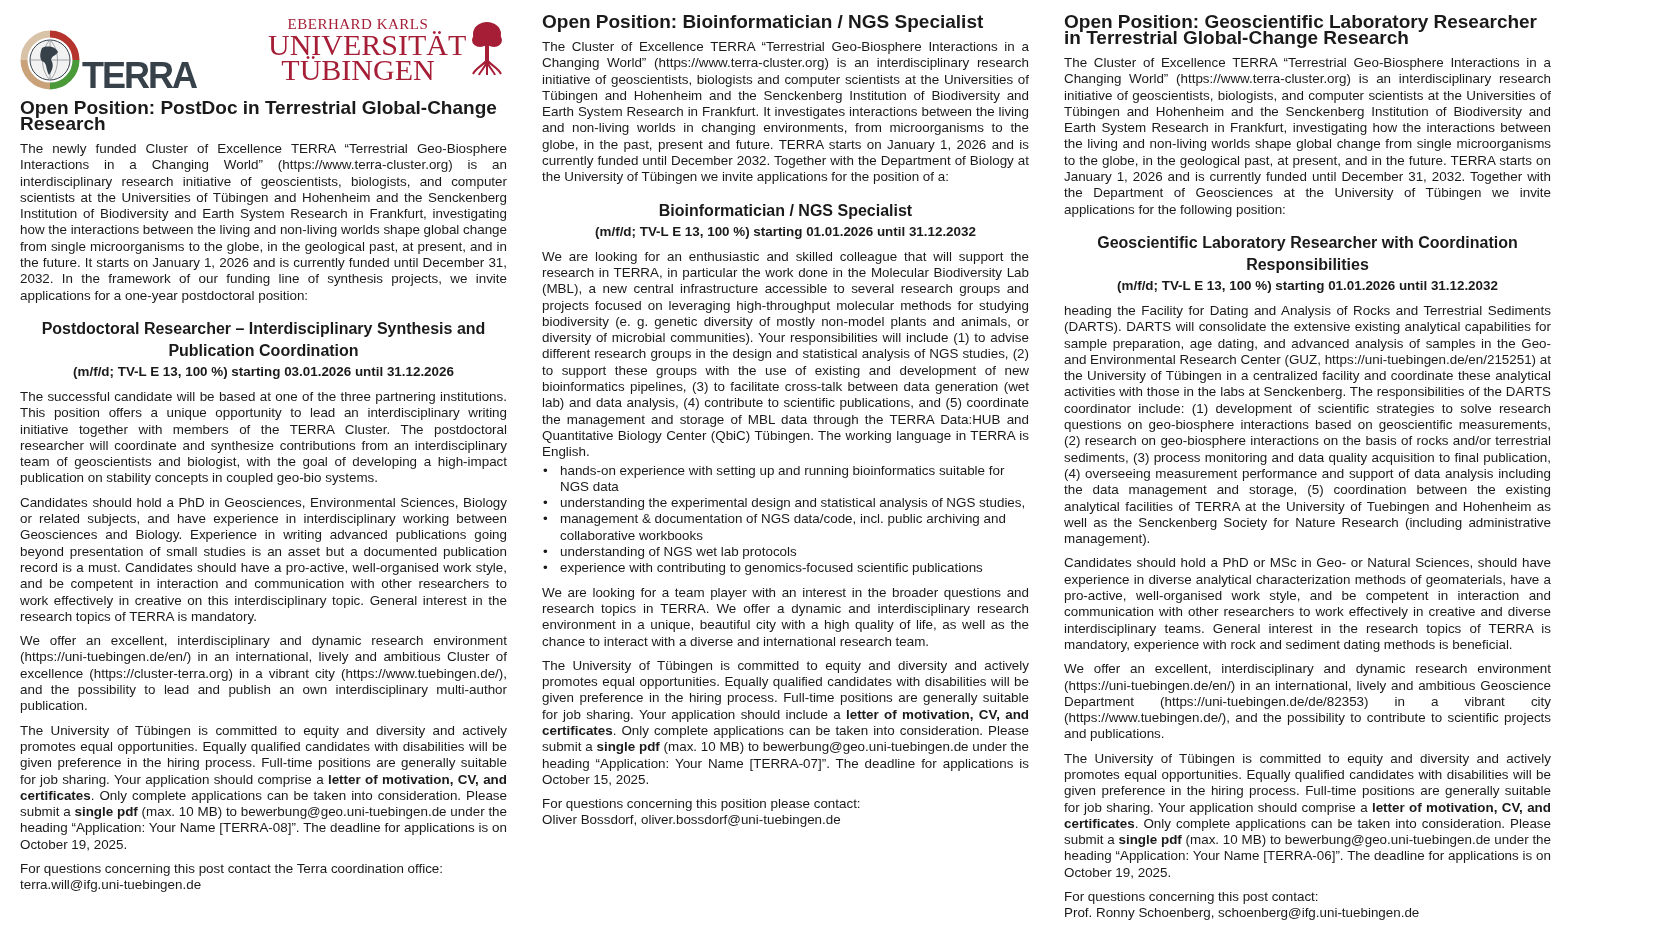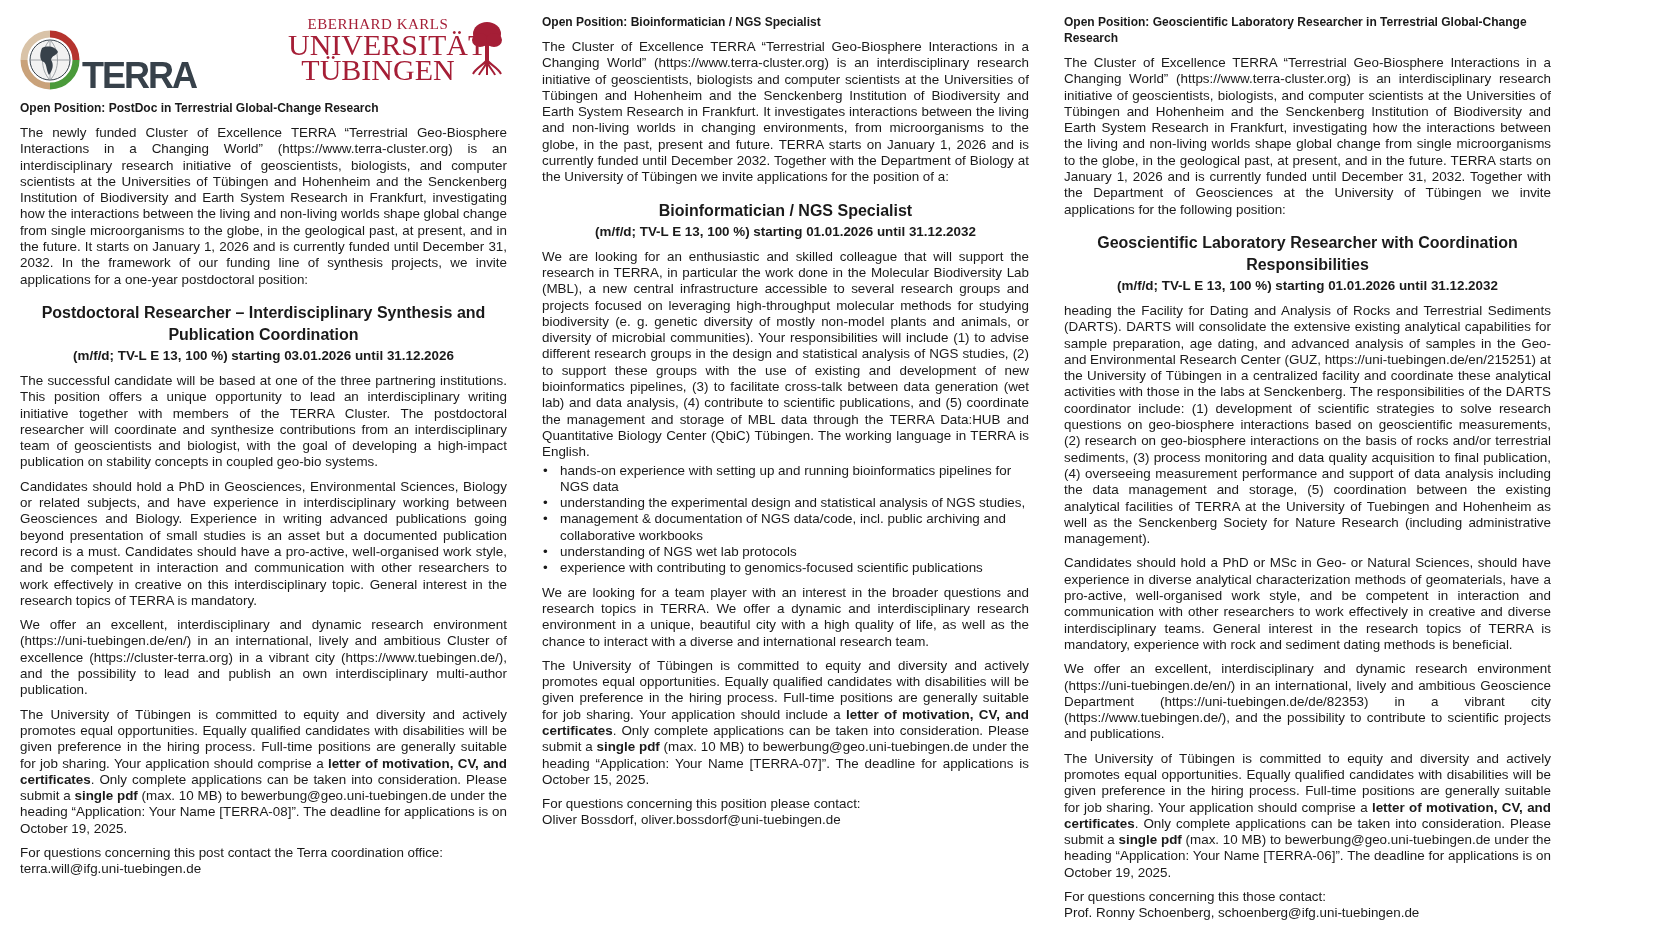--- a/index.html
+++ b/index.html
@@ -19,27 +19,27 @@
 
   .logo-row { position: relative; height: 100px; }
   .terra-logo { position: absolute; left: 0; top: 14px; display: flex; align-items: center; }
   .terra-globe { width: 60px; height: 60px; }
   .terra-word {
     font-family: "Liberation Sans", sans-serif; font-weight: bold;
     font-size: 36px; letter-spacing: -2px; color: #37414a; margin-left: 2px; line-height: 60px; margin-top: 32px;
   }
   .uni-logo {
     position: absolute; left: 248px; top: 16px; text-align: center; color: #a51e36;
-    font-family: "Liberation Serif", serif; width: 180px; margin-left: 20px;
+    font-family: "Liberation Serif", serif; width: 180px;
   }
   .uni-small { font-size: 15px; letter-spacing: 0.5px; line-height: 16px; }
   .uni-big { font-size: 30px; line-height: 25px; letter-spacing: 0px; }
   .tree-icon { position: absolute; left: 450px; top: 20px; width: 34px; height: 56px; }
 
-  .open-title { font-weight: bold; font-size: 12px; line-height: 16px; margin: 0 0 9px 0; }
+  .open-title { font-weight: bold; font-size: 19px; line-height: 16px; margin: 0 0 9px 0; }
   #col2 .open-title, #col3 .open-title { margin-top: 14px; }
   p { margin: 0 0 8px 0; text-align: justify; }
   .pos-title {
     text-align: center; font-weight: bold; font-size: 16px; line-height: 22px; margin: 14px 0 2px 0; color: #1a1a1a;
   }
   .pos-sub { text-align: center; font-weight: bold; font-size: 13.4px; line-height: 16px; margin: 0 0 9px 0; }
   ul.bullets { margin: -6px 0 8px 0; padding: 0 0 0 18px; list-style: none; }
   ul.bullets li { position: relative; margin: 0; }
   ul.bullets li::before {
     content: "\2022"; position: absolute; left: -17px; top: 0;
@@ -92,21 +92,21 @@
   </div>
 </div>
 
 <div class="col" id="col2">
   <div class="open-title">Open Position: Bioinformatician / NGS Specialist</div>
   <p>The Cluster of Excellence TERRA “Terrestrial Geo-Biosphere Interactions in a Changing World” (https://www.terra-cluster.org) is an interdisciplinary research initiative of geoscientists, biologists and computer scientists at the Universities of Tübingen and Hohenheim and the Senckenberg Institution of Biodiversity and Earth System Research in Frankfurt. It investigates interactions between the living and non-living worlds in changing environments, from microorganisms to the globe, in the past, present and future. TERRA starts on January 1, 2026 and is currently funded until December 2032. Together with the Department of Biology at the University of Tübingen we invite applications for the position of a:</p>
   <div class="pos-title">Bioinformatician / NGS Specialist</div>
   <div class="pos-sub">(m/f/d; TV-L E 13, 100 %) starting 01.01.2026 until 31.12.2032</div>
   <p>We are looking for an enthusiastic and skilled colleague that will support the research in TERRA, in particular the work done in the Molecular Biodiversity Lab (MBL), a new central infrastructure accessible to several research groups and projects focused on leveraging high-throughput molecular methods for studying biodiversity (e. g. genetic diversity of mostly non-model plants and animals, or diversity of microbial communities). Your responsibilities will include (1) to advise different research groups in the design and statistical analysis of NGS studies, (2) to support these groups with the use of existing and development of new bioinformatics pipelines, (3) to facilitate cross-talk between data generation (wet lab) and data analysis, (4) contribute to scientific publications, and (5) coordinate the management and storage of MBL data through the TERRA Data:HUB and Quantitative Biology Center (QbiC) Tübingen. The working language in TERRA is English.</p>
   <ul class="bullets">
-    <li>hands-on experience with setting up and running bioinformatics pipelines for NGS data</li>
+    <li>hands-on experience with setting up and running bioinformatics suitable for NGS data</li>
     <li>understanding the experimental design and statistical analysis of NGS studies,</li>
     <li>management &amp; documentation of NGS data/code, incl. public archiving and collaborative workbooks</li>
     <li>understanding of NGS wet lab protocols</li>
     <li>experience with contributing to genomics-focused scientific publications</li>
   </ul>
   <p>We are looking for a team player with an interest in the broader questions and research topics in TERRA. We offer a dynamic and interdisciplinary research environment in a unique, beautiful city with a high quality of life, as well as the chance to interact with a diverse and international research team.</p>
   <p><span>The University of Tübingen is committed to equity and diversity and actively promotes equal opportunities. Equally qualified candidates with disabilities will be given preference in the hiring process. Full-time positions are generally suitable for job sharing. Your application should include a </span><b>letter of motivation, CV, and certificates</b><span>. Only complete applications can be taken into consideration. Please submit a </span><b>single pdf</b><span> (max. 10 MB) to bewerbung@geo.uni-tuebingen.de under the heading “Application: Your Name [TERRA-07]”. The deadline for applications is October 15, 2025.</span></p>
   <div class="contact">
     <p>For questions concerning this position please contact:</p>
     <p>Oliver Bossdorf, oliver.bossdorf@uni-tuebingen.de</p>
@@ -116,16 +116,16 @@
 <div class="col" id="col3">
   <div class="open-title">Open Position: Geoscientific Laboratory Researcher in Terrestrial Global-Change Research</div>
   <p>The Cluster of Excellence TERRA “Terrestrial Geo-Biosphere Interactions in a Changing World” (https://www.terra-cluster.org) is an interdisciplinary research initiative of geoscientists, biologists, and computer scientists at the Universities of Tübingen and Hohenheim and the Senckenberg Institution of Biodiversity and Earth System Research in Frankfurt, investigating how the interactions between the living and non-living worlds shape global change from single microorganisms to the globe, in the geological past, at present, and in the future. TERRA starts on January 1, 2026 and is currently funded until December 31, 2032. Together with the Department of Geosciences at the University of Tübingen we invite applications for the following position:</p>
   <div class="pos-title">Geoscientific Laboratory Researcher with Coordination Responsibilities</div>
   <div class="pos-sub">(m/f/d; TV-L E 13, 100 %) starting 01.01.2026 until 31.12.2032</div>
   <p>heading the Facility for Dating and Analysis of Rocks and Terrestrial Sediments (DARTS). DARTS will consolidate the extensive existing analytical capabilities for sample preparation, age dating, and advanced analysis of samples in the Geo- and Environmental Research Center (GUZ, https://uni-tuebingen.de/en/215251) at the University of Tübingen in a centralized facility and coordinate these analytical activities with those in the labs at Senckenberg. The responsibilities of the DARTS coordinator include: (1) development of scientific strategies to solve research questions on geo-biosphere interactions based on geoscientific measurements, (2) research on geo-biosphere interactions on the basis of rocks and/or terrestrial sediments, (3) process monitoring and data quality acquisition to final publication, (4) overseeing measurement performance and support of data analysis including the data management and storage, (5) coordination between the existing analytical facilities of TERRA at the University of Tuebingen and Hohenheim as well as the Senckenberg Society for Nature Research (including administrative management).</p>
   <p>Candidates should hold a PhD or MSc in Geo- or Natural Sciences, should have experience in diverse analytical characterization methods of geomaterials, have a pro-active, well-organised work style, and be competent in interaction and communication with other researchers to work effectively in creative and diverse interdisciplinary teams. General interest in the research topics of TERRA is mandatory, experience with rock and sediment dating methods is beneficial.</p>
   <p>We offer an excellent, interdisciplinary and dynamic research environment (https://uni-tuebingen.de/en/) in an international, lively and ambitious Geoscience Department (https://uni-tuebingen.de/de/82353) in a vibrant city (https://www.tuebingen.de/), and the possibility to contribute to scientific projects and publications.</p>
   <p><span>The University of Tübingen is committed to equity and diversity and actively promotes equal opportunities. Equally qualified candidates with disabilities will be given preference in the hiring process. Full-time positions are generally suitable for job sharing. Your application should comprise a </span><b>letter of motivation, CV, and certificates</b><span>. Only complete applications can be taken into consideration. Please submit a </span><b>single pdf</b><span> (max. 10 MB) to bewerbung@geo.uni-tuebingen.de under the heading “Application: Your Name [TERRA-06]”. The deadline for applications is on October 19, 2025.</span></p>
   <div class="contact">
-    <p>For questions concerning this those contact:</p>
+    <p>For questions concerning this post contact:</p>
     <p>Prof. Ronny Schoenberg, schoenberg@ifg.uni-tuebingen.de</p>
   </div>
 </div>
 
 </body></html>

